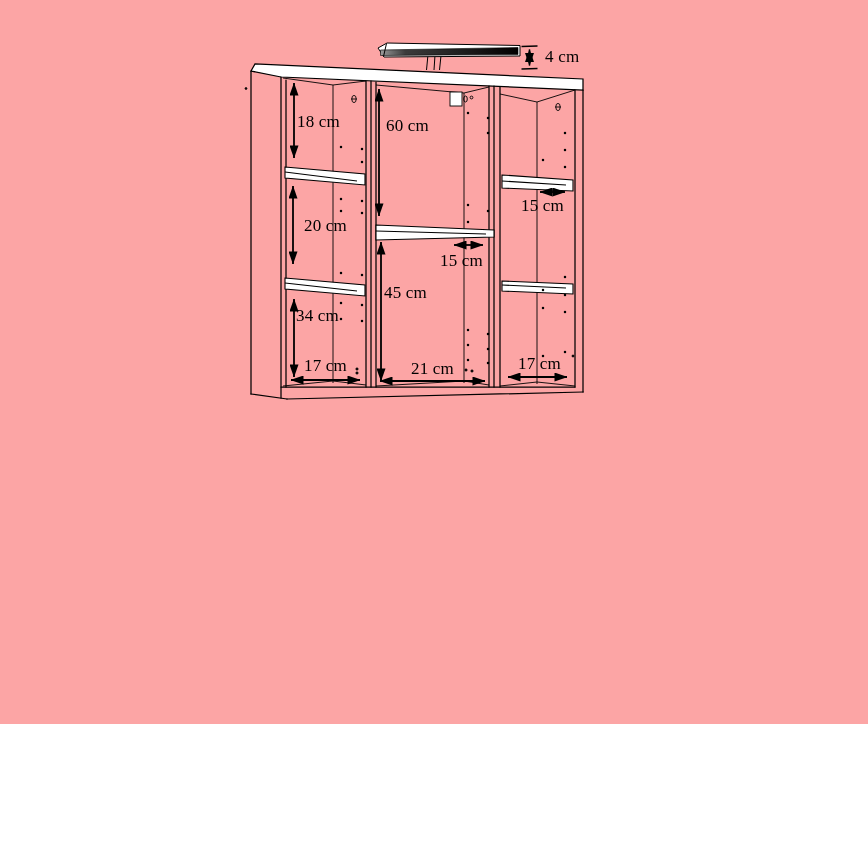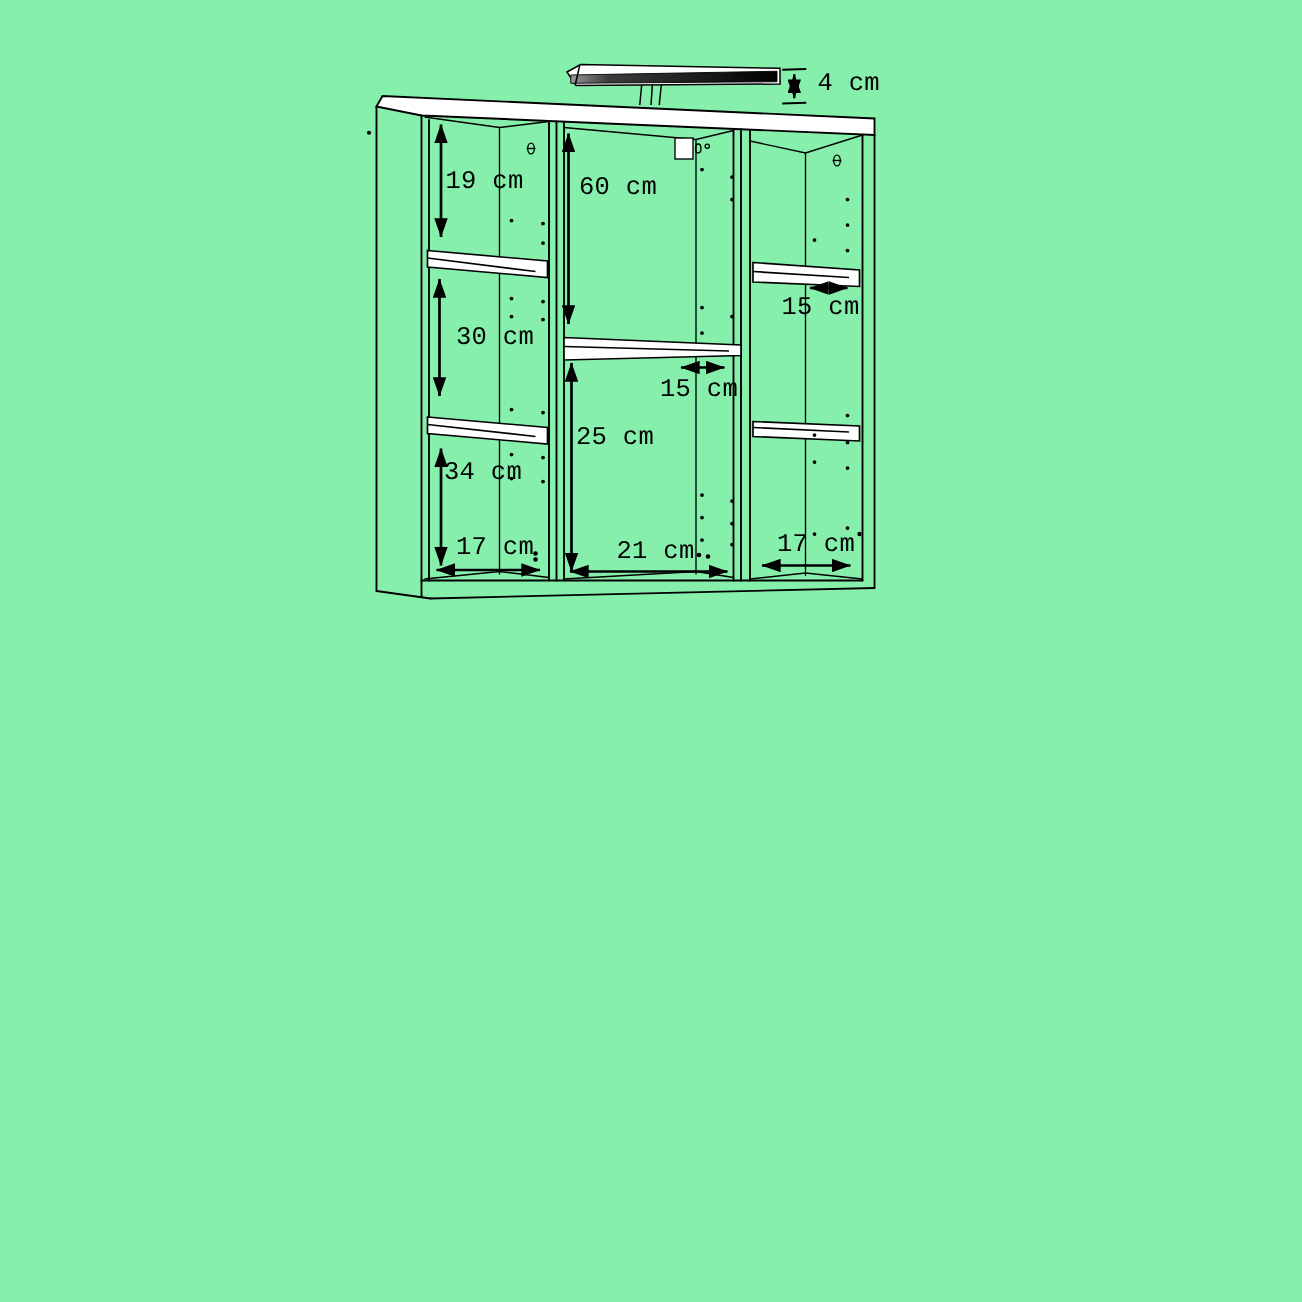--- a/index.html
+++ b/index.html
@@ -1,21 +1,21 @@
 <!DOCTYPE html>
 <html><head>
 <meta charset="utf-8">
 <style>
   html,body{margin:0;padding:0;background:#ffffff;}
   .canvas{
     position:relative;
-    width:868px;height:868px;
-    background:#86efac;
+    width:868px;height:724px;
+    background:#fca5a5;
     overflow:hidden;
-    font-family:Liberation Mono, monospace;
+    font-family:Liberation Serif, serif;
   }
   .drawing{position:absolute;left:0;top:0;}
   .dim-label{
     position:absolute;
     font-size:17px;
     line-height:20px;
     color:#000;
     white-space:nowrap;
     letter-spacing:0.2px;
   }
@@ -177,23 +177,23 @@
       <line x1="540" y1="192" x2="565" y2="192" marker-start="url(#ah)" marker-end="url(#ah)"></line>
       <g stroke-width="1.3">
         <line x1="521.5" y1="46.5" x2="537.5" y2="46"></line>
         <line x1="521.5" y1="69" x2="537.5" y2="68.5"></line>
         <line x1="529.5" y1="49.5" x2="529.5" y2="65.5" stroke-width="1.6" marker-start="url(#ah)" marker-end="url(#ah)"></line>
       </g>
     </g>
   </svg>
 
   <div class="dim-label" style="left:545px;top:47px">4 cm</div>
-  <div class="dim-label" style="left:297px;top:112px">19 cm</div>
+  <div class="dim-label" style="left:297px;top:112px">18 cm</div>
   <div class="dim-label" style="left:386px;top:116px">60 cm</div>
-  <div class="dim-label" style="left:304px;top:216px">30 cm</div>
+  <div class="dim-label" style="left:304px;top:216px">20 cm</div>
   <div class="dim-label" style="left:521px;top:196px">15 cm</div>
   <div class="dim-label" style="left:440px;top:251px">15 cm</div>
-  <div class="dim-label" style="left:384px;top:283px">25 cm</div>
+  <div class="dim-label" style="left:384px;top:283px">45 cm</div>
   <div class="dim-label" style="left:296px;top:306px">34 cm</div>
   <div class="dim-label" style="left:304px;top:356px">17 cm</div>
   <div class="dim-label" style="left:411px;top:359px">21 cm</div>
   <div class="dim-label" style="left:518px;top:354px">17 cm</div>
 </div>
 
 </body></html>

